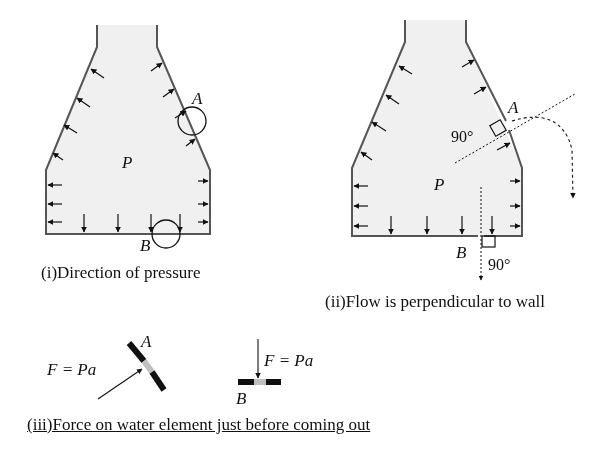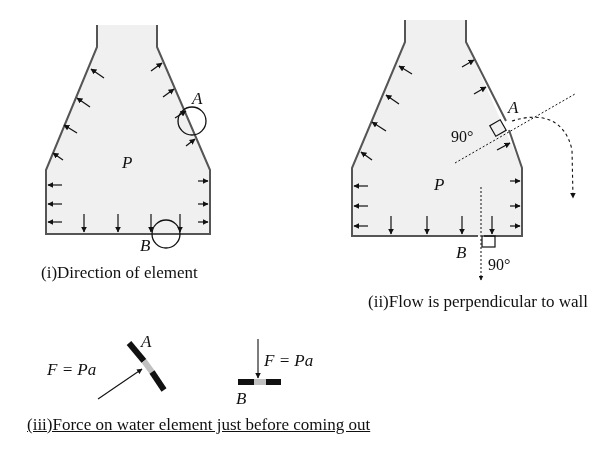--- a/index.html
+++ b/index.html
@@ -101,15 +101,15 @@
 
     <line x1="238" y1="382" x2="254" y2="382" stroke="#111" stroke-width="6"></line>
     <line x1="254" y1="382" x2="266" y2="382" stroke="#c0c0c0" stroke-width="6"></line>
     <line x1="266" y1="382" x2="281" y2="382" stroke="#111" stroke-width="6"></line>
     <line x1="258" y1="339" x2="258" y2="378" stroke="#111" stroke-width="1.1" marker-end="url(#ah)"></line>
     <text class="lbl" x="236" y="404">B</text>
     <text class="lbl" x="264" y="366">F = Pa</text>
   </g>
 </svg>
 
-<div class="cap" style="left:41px;top:263px;">(i)Direction of element</div>
-<div class="cap" style="left:325px;top:292px;margin-left:43px;">(ii)Flow is perpendicular to wall</div>
+<div class="cap" style="left:41px;top:263px;">(i)Direction of pressure</div>
+<div class="cap" style="left:325px;top:292px;">(ii)Flow is perpendicular to wall</div>
 <div class="cap" style="left:27px;top:415px;text-decoration:underline;">(iii)Force on water element just before coming out</div>
 
 </body></html>

